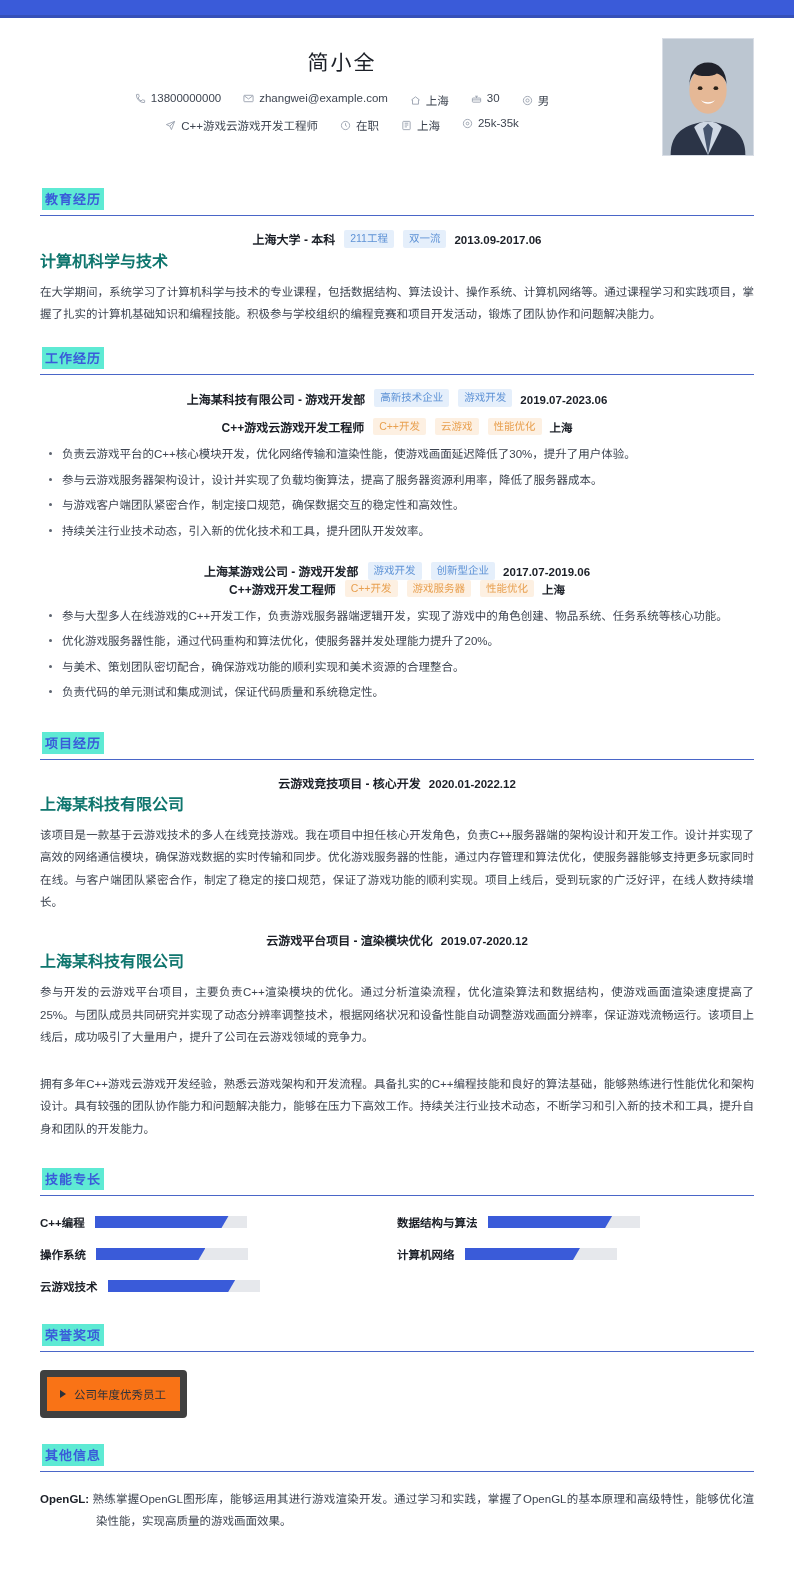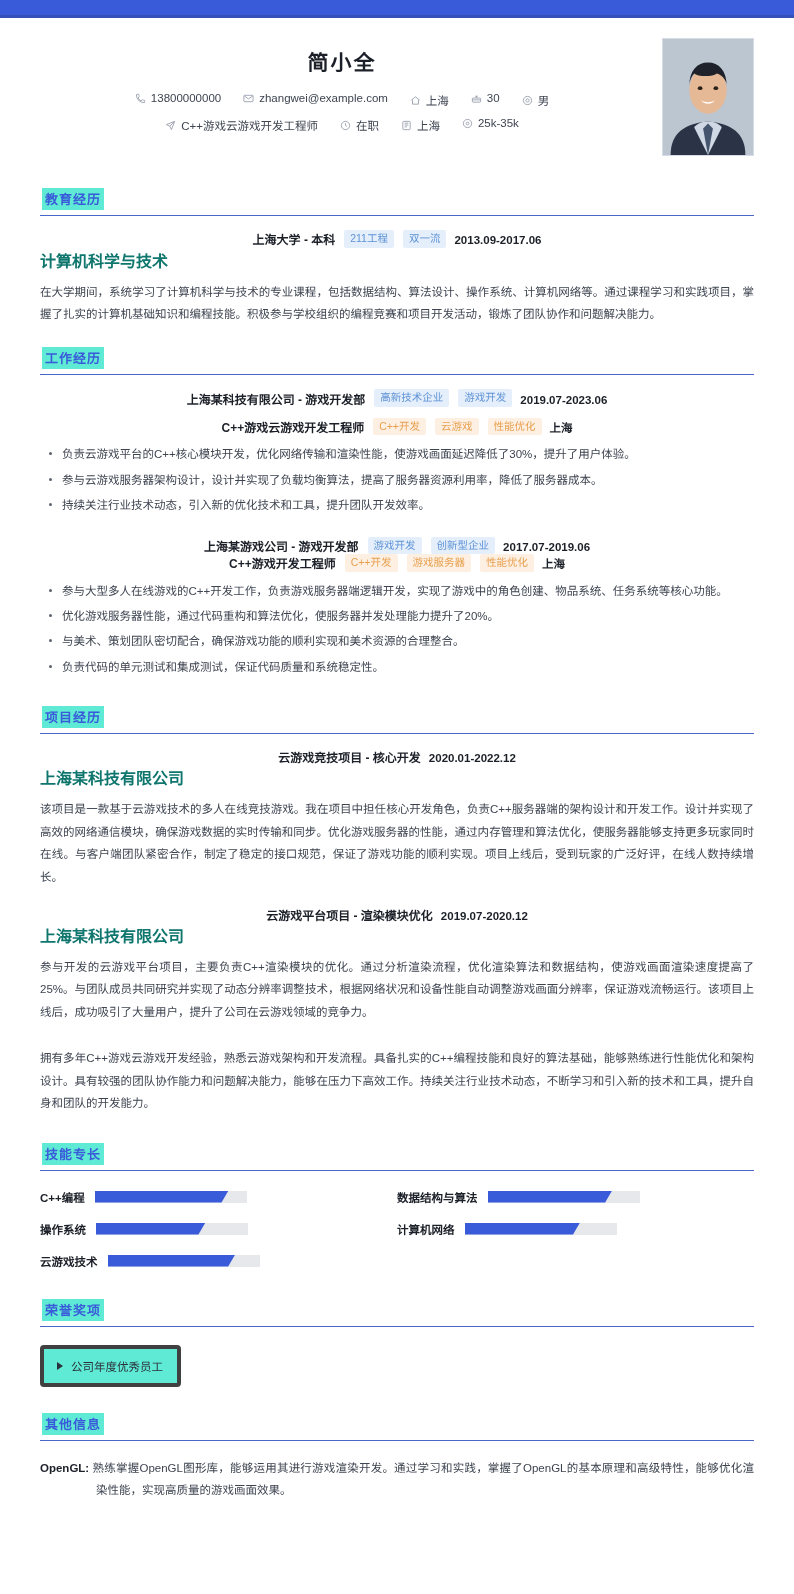--- a/index.html
+++ b/index.html
@@ -18,21 +18,21 @@
 
   
   .header {
     position: relative;
     padding: 16px 40px 18px 40px;
     min-height: 148px;
   }
   .name {
     text-align: center;
     font-size: 21px;
-    font-weight: bold;
+    font-weight: normal;
     letter-spacing: 2px;
     color: #1b1f27;
     margin-top: 12px;
     margin-bottom: 16px;
     padding-right: 110px;
   }
   .meta-row {
     display: flex;
     justify-content: center;
     align-items: flex-start;
@@ -163,23 +163,23 @@
     background: #3a5bd9;
     clip-path: polygon(0 0, 100% 0, calc(100% - 7px) 100%, 0 100%);
   }
 
   
   .awards { margin-top: 18px; display: flex; flex-wrap: wrap; gap: 10px; }
   .award-chip {
     display: inline-flex;
     align-items: center;
     gap: 8px;
-    border: 4px solid #404040;
+    border: 7px solid #404040;
     border-radius: 4px;
-    background: #5eead4;
+    background: #f97316;
     padding: 9px 14px 9px 13px;
     font-size: 11.5px;
     color: #2b313b;
   }
   .award-chip .tri {
     width: 0; height: 0;
     border-left: 6px solid #2b313b;
     border-top: 4px solid transparent;
     border-bottom: 4px solid transparent;
   }
@@ -352,20 +352,21 @@
         <span class="org">C++游戏云游戏开发工程师</span>
         <span class="tag orange">C++开发</span>
         <span class="tag orange">云游戏</span>
         <span class="tag orange">性能优化</span>
       </div>
       <span class="right-meta">上海</span>
     </div>
     <ul class="bullets">
       <li>负责云游戏平台的C++核心模块开发，优化网络传输和渲染性能，使游戏画面延迟降低了30%，提升了用户体验。</li>
       <li>参与云游戏服务器架构设计，设计并实现了负载均衡算法，提高了服务器资源利用率，降低了服务器成本。</li>
+      <li>与游戏客户端团队紧密合作，制定接口规范，确保数据交互的稳定性和高效性。</li>
       <li>持续关注行业技术动态，引入新的优化技术和工具，提升团队开发效率。</li>
     </ul>
   </div>
 
   <div class="item" style="margin-top:20px">
     <div class="line">
       <div class="line-left">
         <span class="org">上海某游戏公司 - 游戏开发部</span>
         <span class="tag blue">游戏开发</span>
         <span class="tag blue">创新型企业</span>

